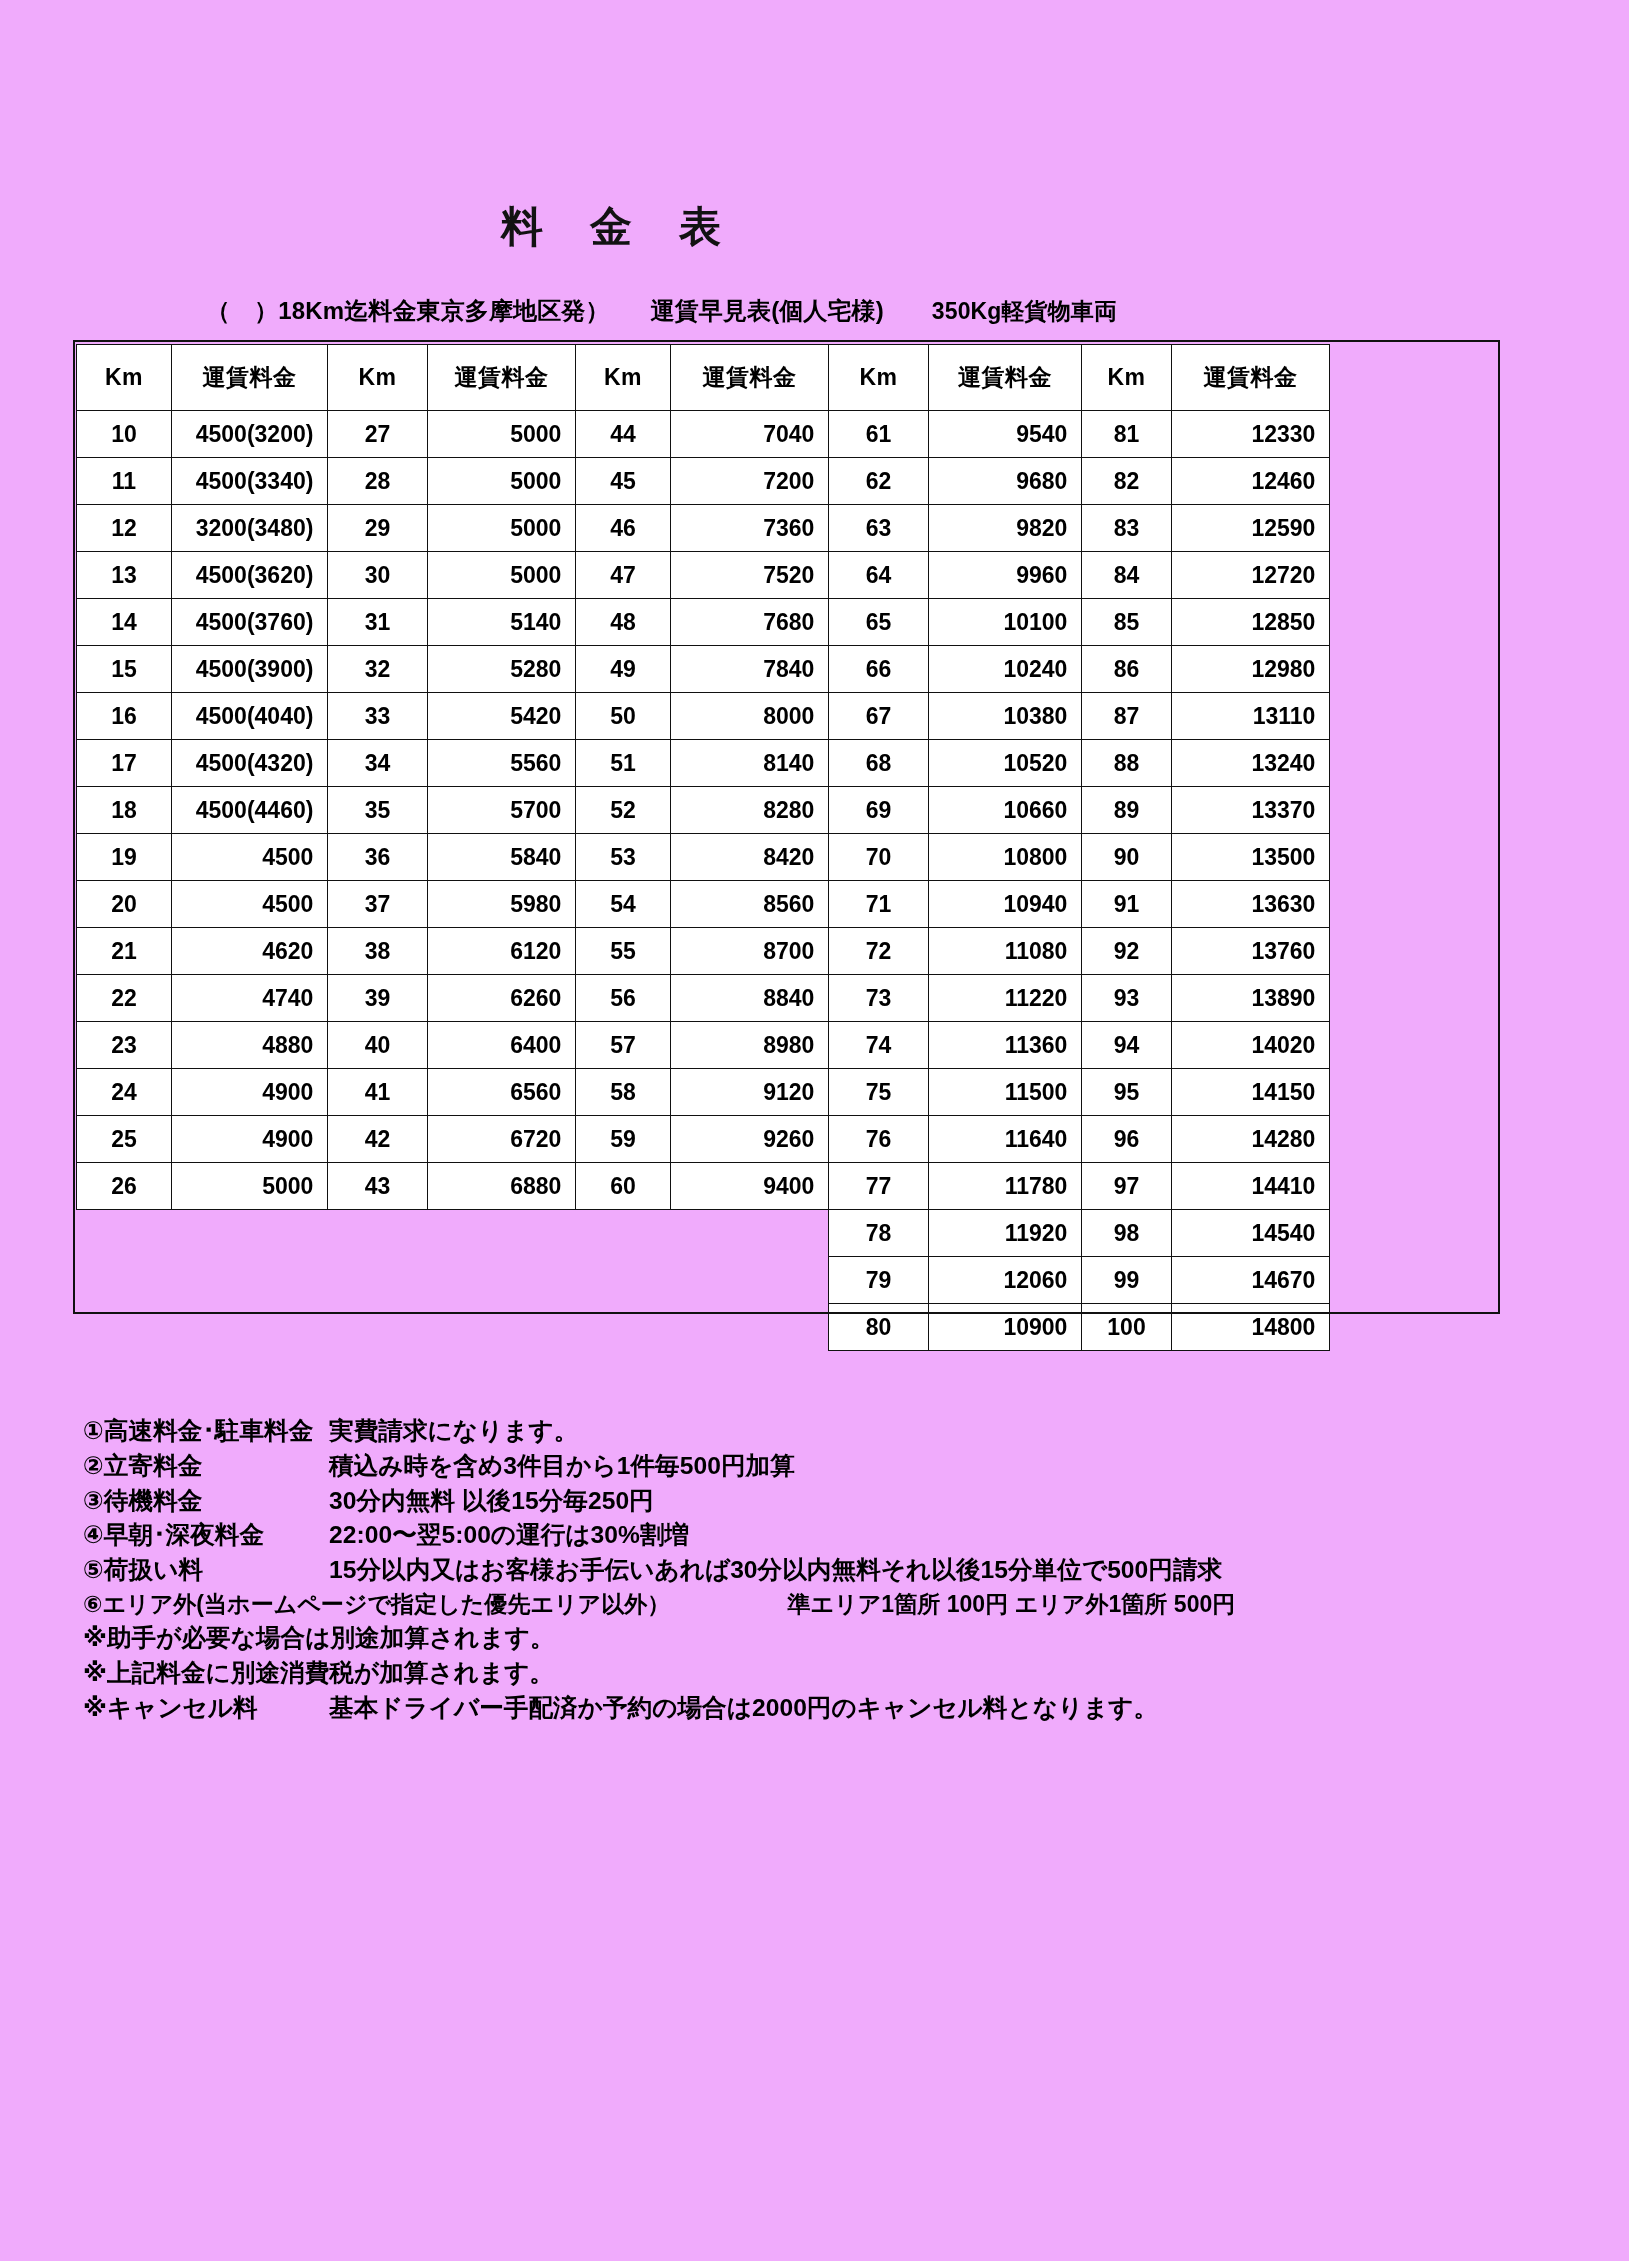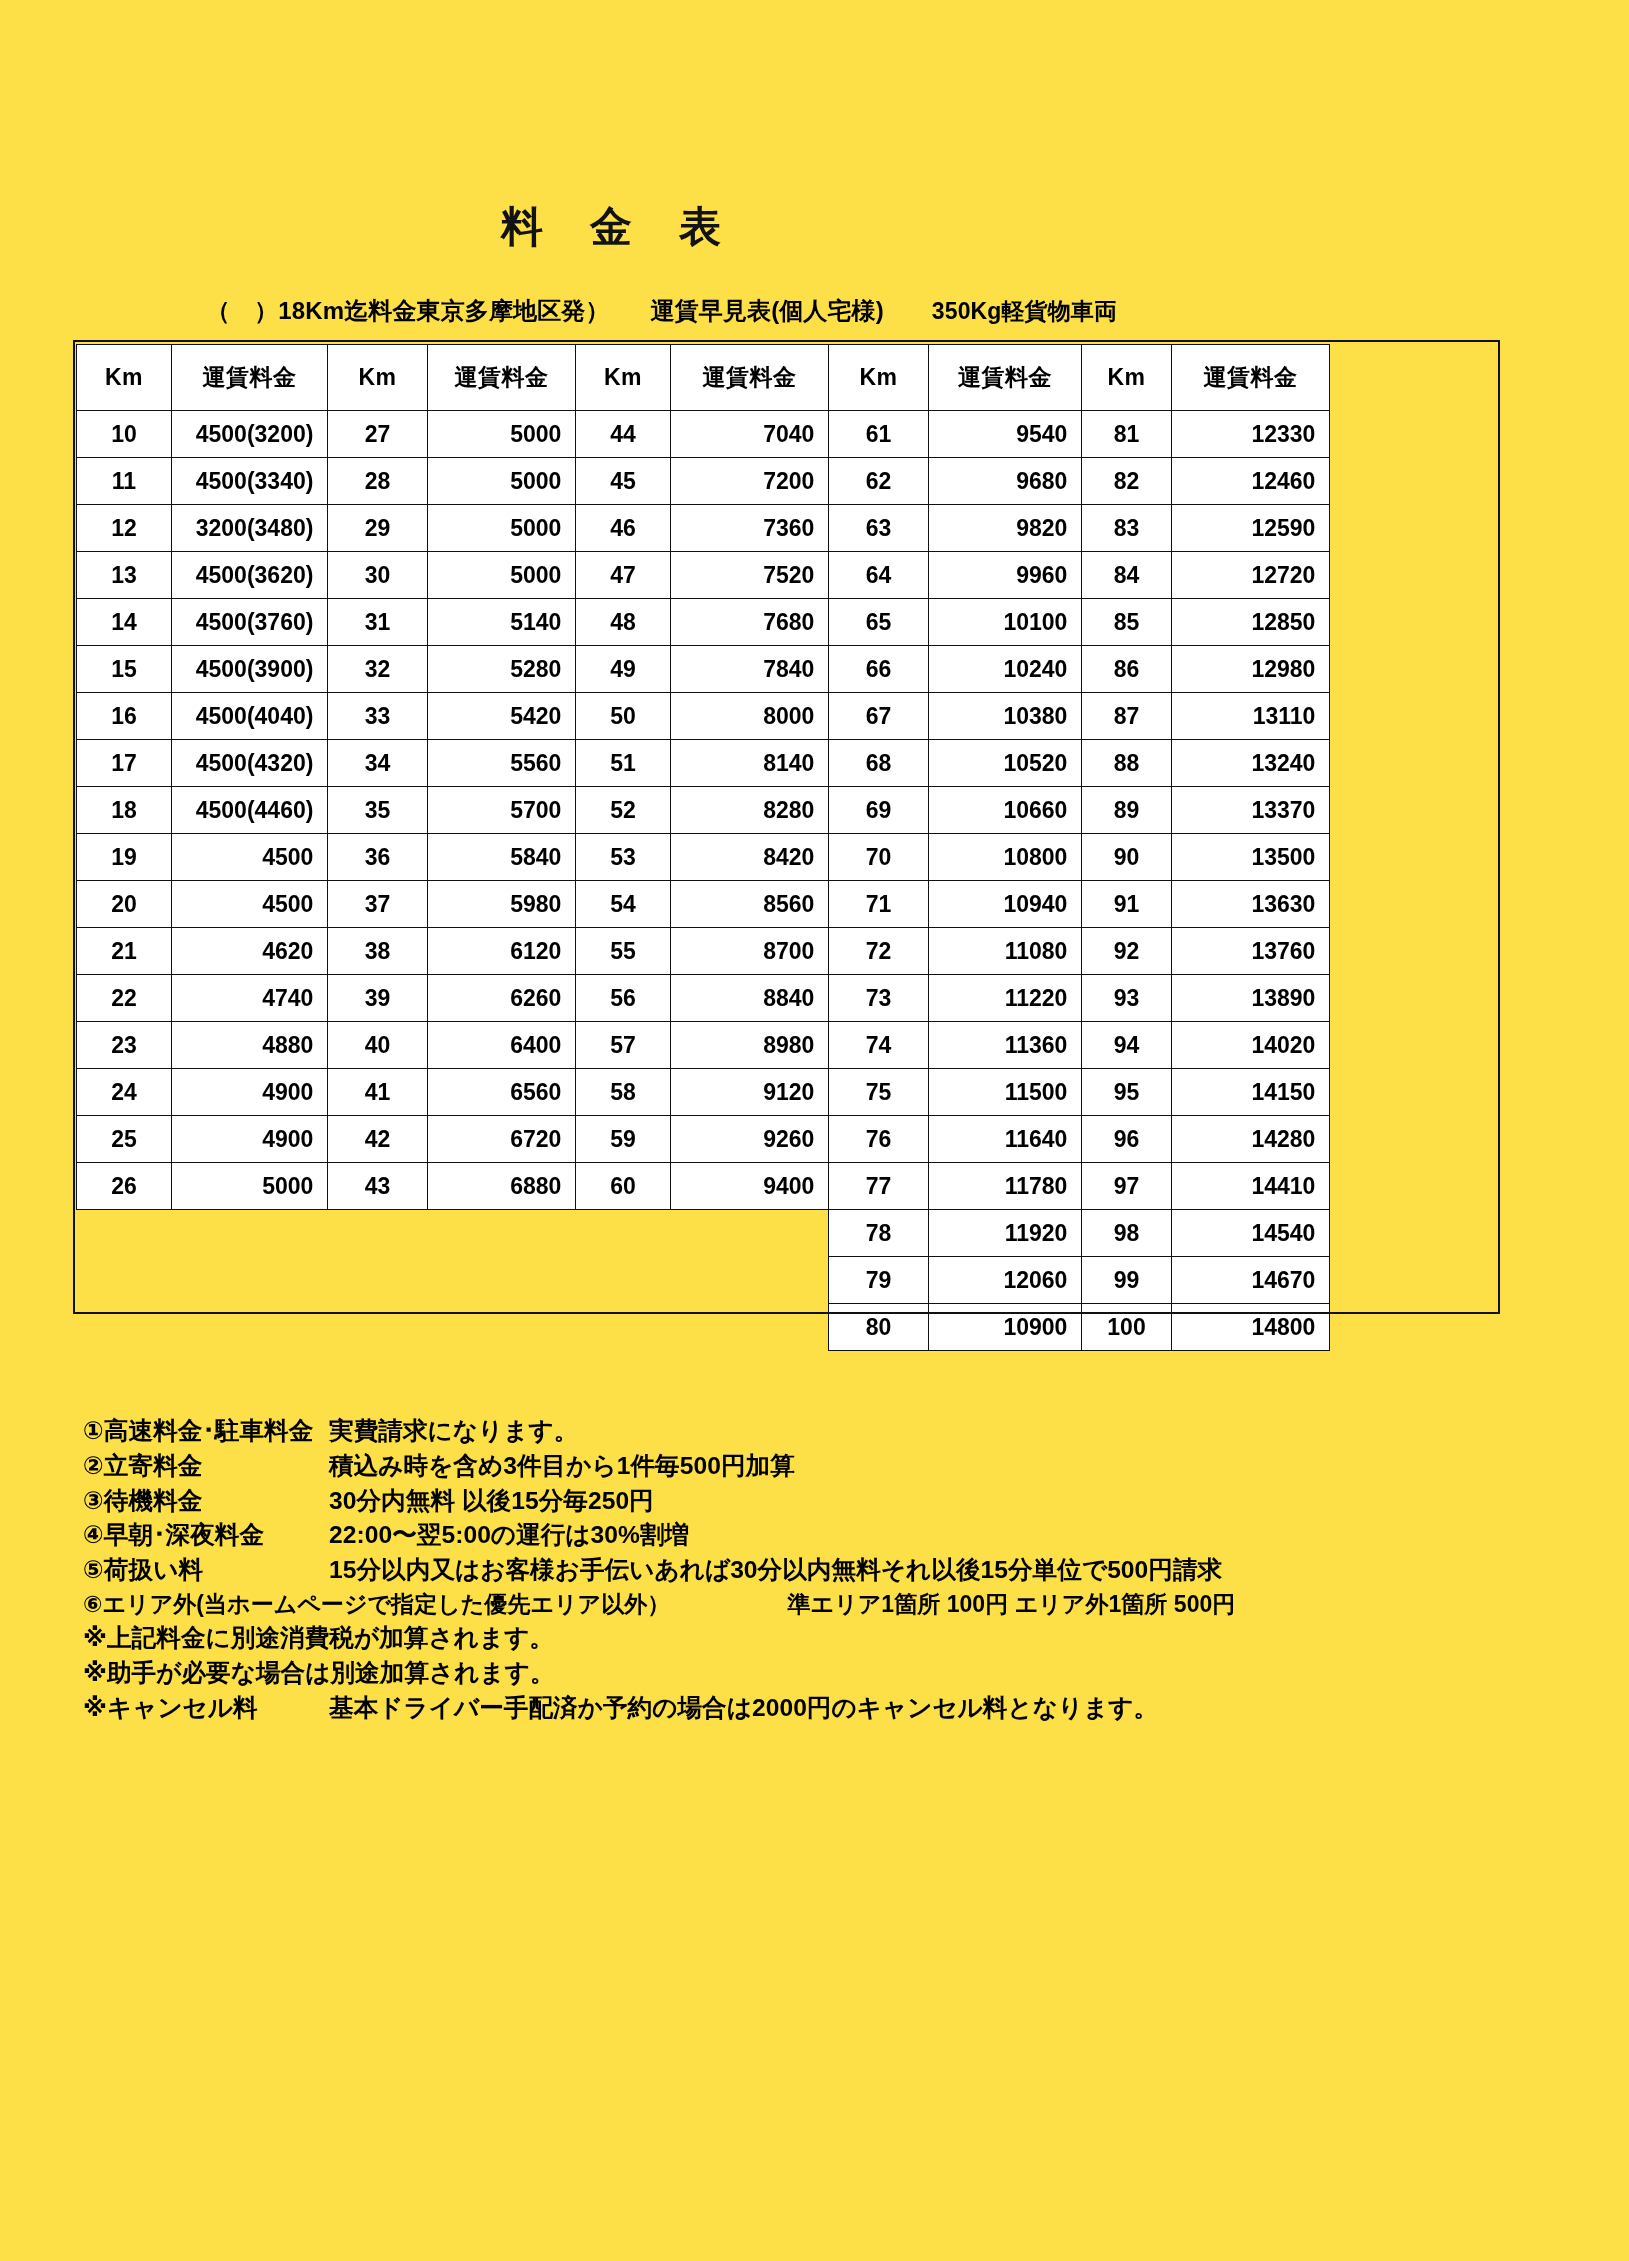--- a/index.html
+++ b/index.html
@@ -14,21 +14,21 @@
     color: #000000;
     position: relative;
     overflow: hidden;
   }
   .page {
     position: absolute;
     left: 0;
     top: 0;
     width: 1629px;
     height: 2261px;
-    background: #fde047;
+    background: #f0abfc;
   }
 
   
   .doc-title {
     position: absolute;
     left: 501px;
     top: 199px;
     font-size: 42px;
     font-weight: bold;
     letter-spacing: 0.42em;
@@ -433,24 +433,24 @@
       </div>
       <div class="note-line">
         <span class="note-label">⑤荷扱い料</span>
         <span class="note-value">15分以内又はお客様お手伝いあれば30分以内無料それ以後15分単位で500円請求</span>
       </div>
       <div class="note-line small">
         <span class="note-label wide">⑥エリア外(当ホームページで指定した優先エリア以外）</span>
         <span class="note-value gap">準エリア1箇所  100円  エリア外1箇所  500円</span>
       </div>
       <div class="note-line">
+        <span class="note-label auto">※助手が必要な場合は別途加算されます。</span>
+      </div>
+      <div class="note-line">
         <span class="note-label auto">※上記料金に別途消費税が加算されます。</span>
-      </div>
-      <div class="note-line">
-        <span class="note-label auto">※助手が必要な場合は別途加算されます。</span>
       </div>
       <div class="note-line">
         <span class="note-label">※キャンセル料</span>
         <span class="note-value">基本ドライバー手配済か予約の場合は2000円のキャンセル料となります。</span>
       </div>
     </div>
 
 </div>
 
 

